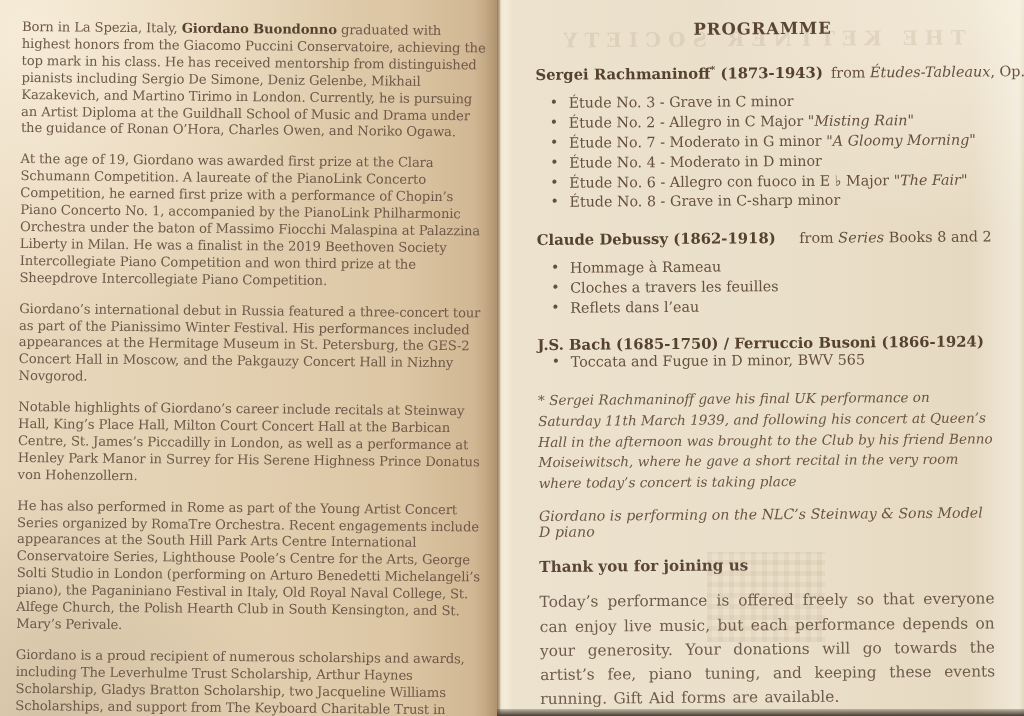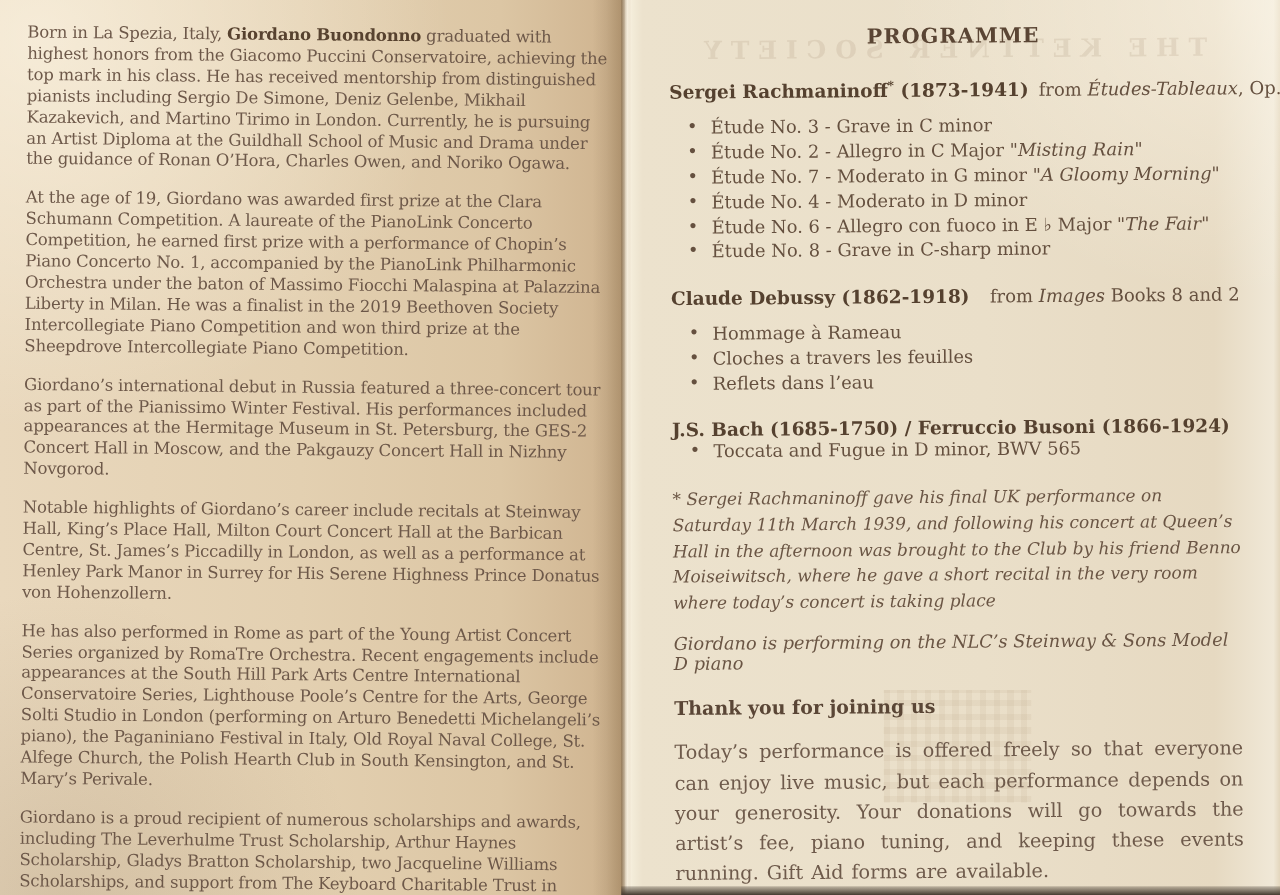--- a/index.html
+++ b/index.html
@@ -100,36 +100,36 @@
   </div>
 
   <div class="page-right">
     <div class="ghost-title">THE KETTNER SOCIETY</div>
     <div class="qr-ghost"></div>
 
     <div class="prog">
       <h1 class="title">PROGRAMME</h1>
 
       <div class="comp-row">
-        <div class="comp-name"><span>Sergei Rachmaninoff</span><sup>*</sup><span> (1873-1941)</span></div>
+        <div class="comp-name"><span>Sergei Rachmaninoff</span><sup>*</sup><span> (1873-1943)</span></div>
         <div class="from-label"><span>from </span><em>Études-Tableaux</em><span>, Op. 33</span></div>
       </div>
 
       <ul class="works">
         <li><span>Étude No. 3 - Grave in C minor</span><em class="nick"></em></li>
         <li><span>Étude No. 2 - Allegro in C Major </span><em class="nick">"Misting Rain"</em></li>
         <li><span>Étude No. 7 - Moderato in G minor </span><em class="nick">"A Gloomy Morning"</em></li>
         <li><span>Étude No. 4 - Moderato in D minor</span><em class="nick"></em></li>
         <li><span>Étude No. 6 - Allegro con fuoco in E ♭ Major </span><em class="nick">"The Fair"</em></li>
         <li><span>Étude No. 8 - Grave in C-sharp minor</span><em class="nick"></em></li>
       </ul>
 
       <div class="comp-row">
         <div class="comp-name">Claude Debussy (1862-1918)</div>
-        <div class="from-label"><span>from </span><em>Images</em><span> Books 8 and 2</span></div>
+        <div class="from-label"><span>from </span><em>Series</em><span> Books 8 and 2</span></div>
       </div>
 
       <ul class="works">
         <li>Hommage à Rameau</li>
         <li>Cloches a travers les feuilles</li>
         <li>Reflets dans l’eau</li>
       </ul>
 
       <div class="comp-name bach-head">J.S. Bach (1685-1750) / Ferruccio Busoni (1866-1924)</div>
       <ul class="works">

